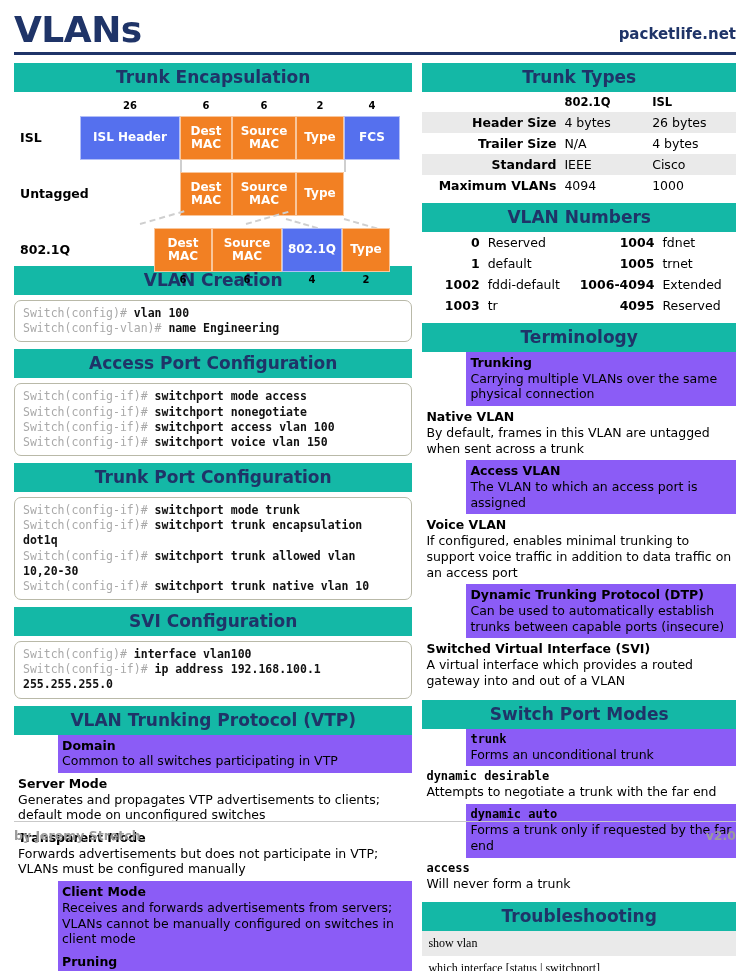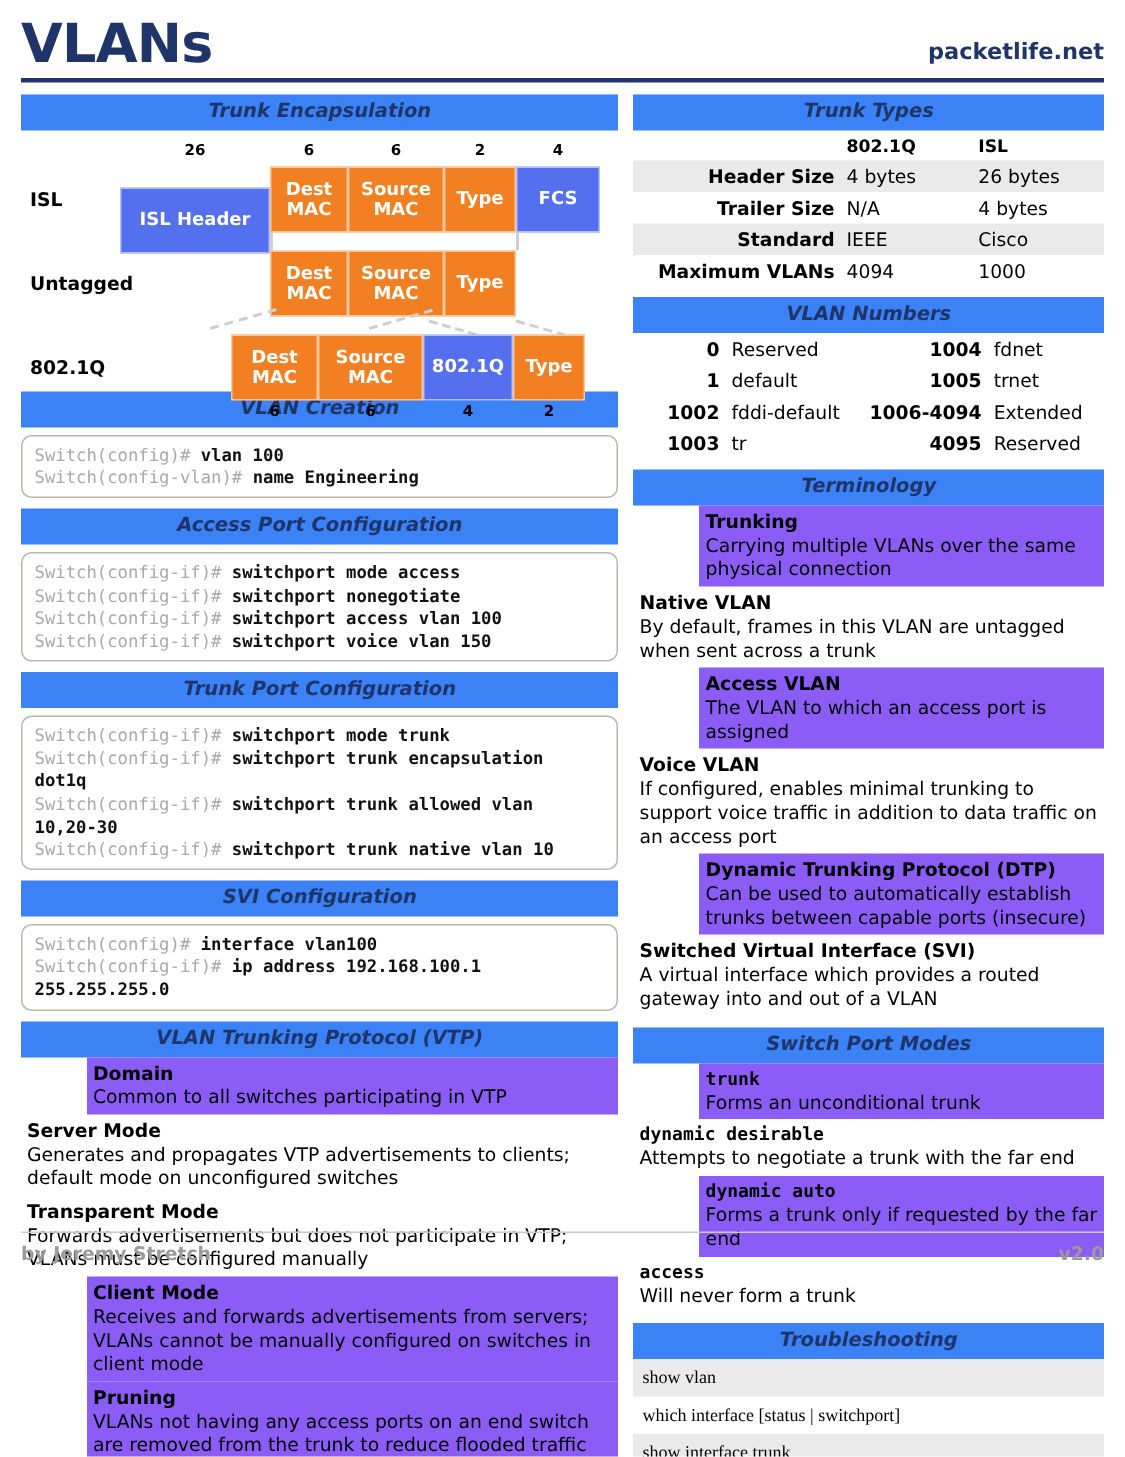--- a/index.html
+++ b/index.html
@@ -17,22 +17,22 @@
             padding:12px 0 4px 0;border-bottom:3px solid #1F3468;}
   .doc-title{font-size:36px;font-weight:bold;color:#1F3468;letter-spacing:-0.5px;line-height:1;}
   .brand{font-size:15px;font-weight:bold;color:#1F3468;padding-bottom:5px;}
 
   
   .columns{display:flex;gap:10px;margin-top:8px;}
   .col-left{width:404px;}
   .col-right{width:318px;}
 
   
-  .sec-head{background:#3b82f6;color:#1F3468;font-weight:bold;font-size:13px;
-            text-align:center;padding:4px 0 5px 0;margin-top:7px;font-style:italic;}
+  .sec-head{background:#14b8a6;color:#1F3468;font-weight:bold;font-size:17px;
+            text-align:center;padding:4px 0 5px 0;margin-top:7px;}
   .sec-head.first{margin-top:0;}
 
   
   .cli{border:1px solid #b9b9a8;border-radius:7px;background:#fff;
        padding:5px 8px;margin-top:5px;
        font-family:"DejaVu Sans Mono","Liberation Mono",monospace;font-size:11.5px;line-height:1.32;}
   .cli .p{color:#a9a9a9;}
   .cli .c{color:#111;font-weight:bold;}
 
   
@@ -99,21 +99,21 @@
         <div class="rowlabel" style="left:6px;top:36px;">ISL</div>
         <div class="rowlabel" style="left:6px;top:92px;">Untagged</div>
         <div class="rowlabel" style="left:6px;top:148px;">802.1Q</div>
 
         <div class="sizelbl" style="left:66px;top:6px;width:100px;">26</div>
         <div class="sizelbl" style="left:166px;top:6px;width:52px;">6</div>
         <div class="sizelbl" style="left:218px;top:6px;width:64px;">6</div>
         <div class="sizelbl" style="left:282px;top:6px;width:48px;">2</div>
         <div class="sizelbl" style="left:330px;top:6px;width:56px;">4</div>
 
-        <div class="fbox blue" style="left:66px;top:36px;width:100px;height:44px;">ISL Header</div>
+        <div class="fbox blue" style="left:66px;top:22px;width:100px;height:44px;">ISL Header</div>
         <div class="fbox orange" style="left:166px;top:22px;width:52px;height:44px;">Dest MAC</div>
         <div class="fbox orange" style="left:218px;top:22px;width:64px;height:44px;">Source MAC</div>
         <div class="fbox orange" style="left:282px;top:22px;width:48px;height:44px;">Type</div>
         <div class="fbox blue" style="left:330px;top:22px;width:56px;height:44px;">FCS</div>
 
         <div class="dash" style="left:166px;top:66px;height:12px;"></div>
         <div class="dash" style="left:330px;top:66px;height:12px;"></div>
 
         <div class="fbox orange" style="left:166px;top:78px;width:52px;height:44px;">Dest MAC</div>
         <div class="fbox orange" style="left:218px;top:78px;width:64px;height:44px;">Source MAC</div>

